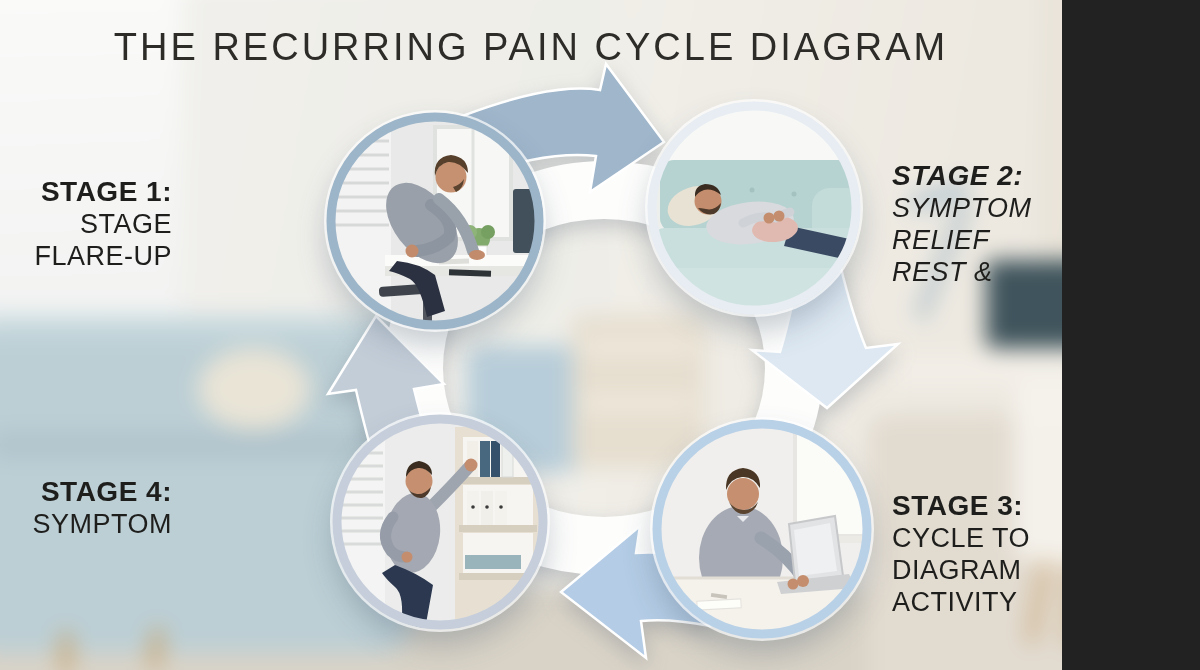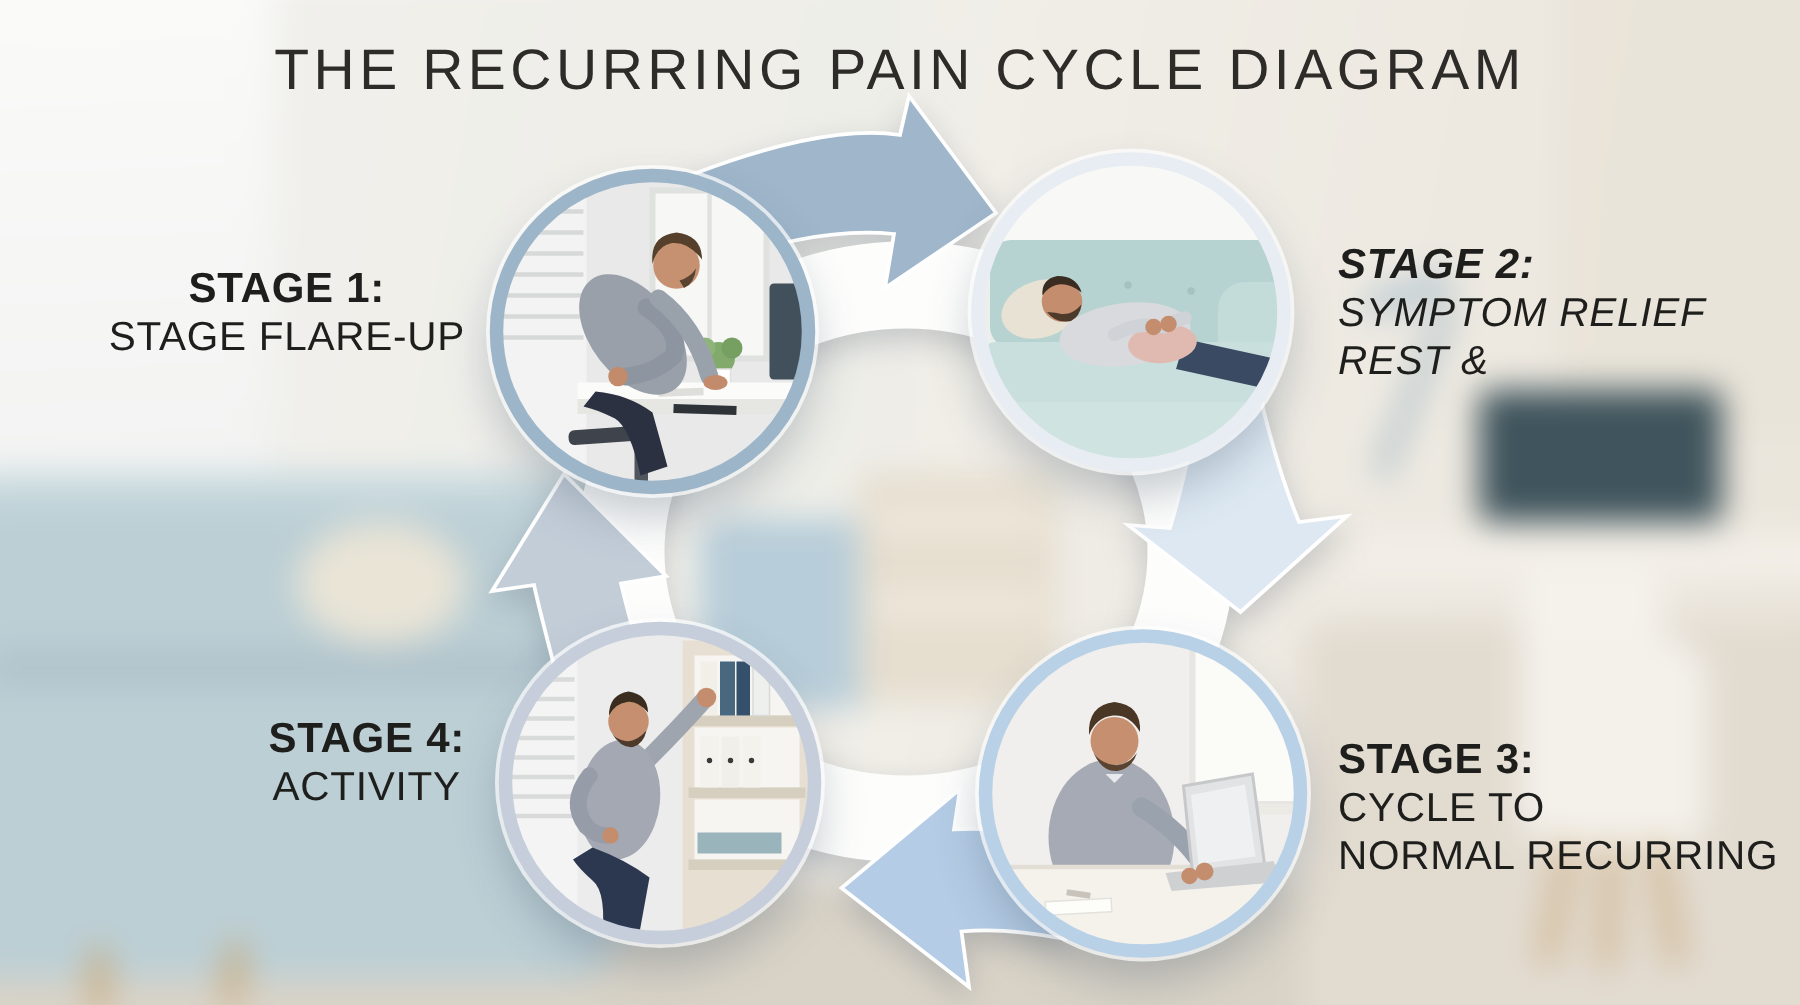--- a/index.html
+++ b/index.html
@@ -1,16 +1,16 @@
 <!DOCTYPE html>
 <html><head>
 <meta charset="utf-8">
 <style>
   html,body{margin:0;padding:0;background:#222;}
-  .frame{position:relative;width:1200px;height:670px;overflow:hidden;
+  .frame{position:relative;width:1062px;height:670px;overflow:hidden;
          font-family:"Liberation Sans",sans-serif;background:#f2efe9;}
 
   
   .bg{position:absolute;inset:0;filter:blur(11px);z-index:0;}
   .bg div{position:absolute;}
   .bg-base{left:-40px;top:-40px;width:1280px;height:750px;
            background:linear-gradient(100deg,#f7f6f4 0%,#f1efe9 45%,#eae4da 100%);}
   .bg-window-left{left:-30px;top:-30px;width:220px;height:420px;
            background:linear-gradient(#fbfbfa,#f0f1f0);opacity:.95;border-radius:8px;}
   .bg-wall-mid{left:180px;top:-10px;width:430px;height:370px;background:#edece8;opacity:.6;}
@@ -51,21 +51,21 @@
   #scene4{left:333px;top:415px;width:214px;height:214px;}
   .ring-layer{position:absolute;inset:0;z-index:3;pointer-events:none;}
 
   
   .title{position:absolute;left:0;top:26px;width:100%;text-align:center;z-index:4;
     font-size:38px;font-weight:500;letter-spacing:3px;color:#2d2c29;}
   .stage-label{position:absolute;z-index:4;color:#1e1e1c;line-height:32px;}
   .stage-label .hd{font-size:28px;font-weight:700;letter-spacing:.5px;}
   .stage-label .ln{font-size:27px;font-weight:500;letter-spacing:.5px;}
   .stage-label span{display:block;}
-  .ta-r{text-align:center;}
+  .ta-r{text-align:right;}
   #label1{right:890px;top:176px;}
   #label2{left:892px;top:160px;font-style:italic;}
   #label3{left:892px;top:490px;}
   #label4{right:890px;top:476px;}
 </style>
 </head>
 <body>
 
 <div class="frame">
 
@@ -258,21 +258,21 @@
 
   <div class="stage-label" id="label2">
     <span class="hd">STAGE 2:</span>
     <span class="ln">SYMPTOM RELIEF</span>
     <span class="ln">REST &amp;</span>
   </div>
 
   <div class="stage-label" id="label3">
     <span class="hd">STAGE 3:</span>
     <span class="ln">CYCLE TO</span>
-    <span class="ln">NORMAL RECURRING</span>
+    <span class="ln">DIAGRAM ACTIVITY</span>
   </div>
 
   <div class="stage-label ta-r" id="label4">
     <span class="hd">STAGE 4:</span>
-    <span class="ln">ACTIVITY</span>
+    <span class="ln">SYMPTOM</span>
   </div>
 
 </div>
 
 </body></html>

